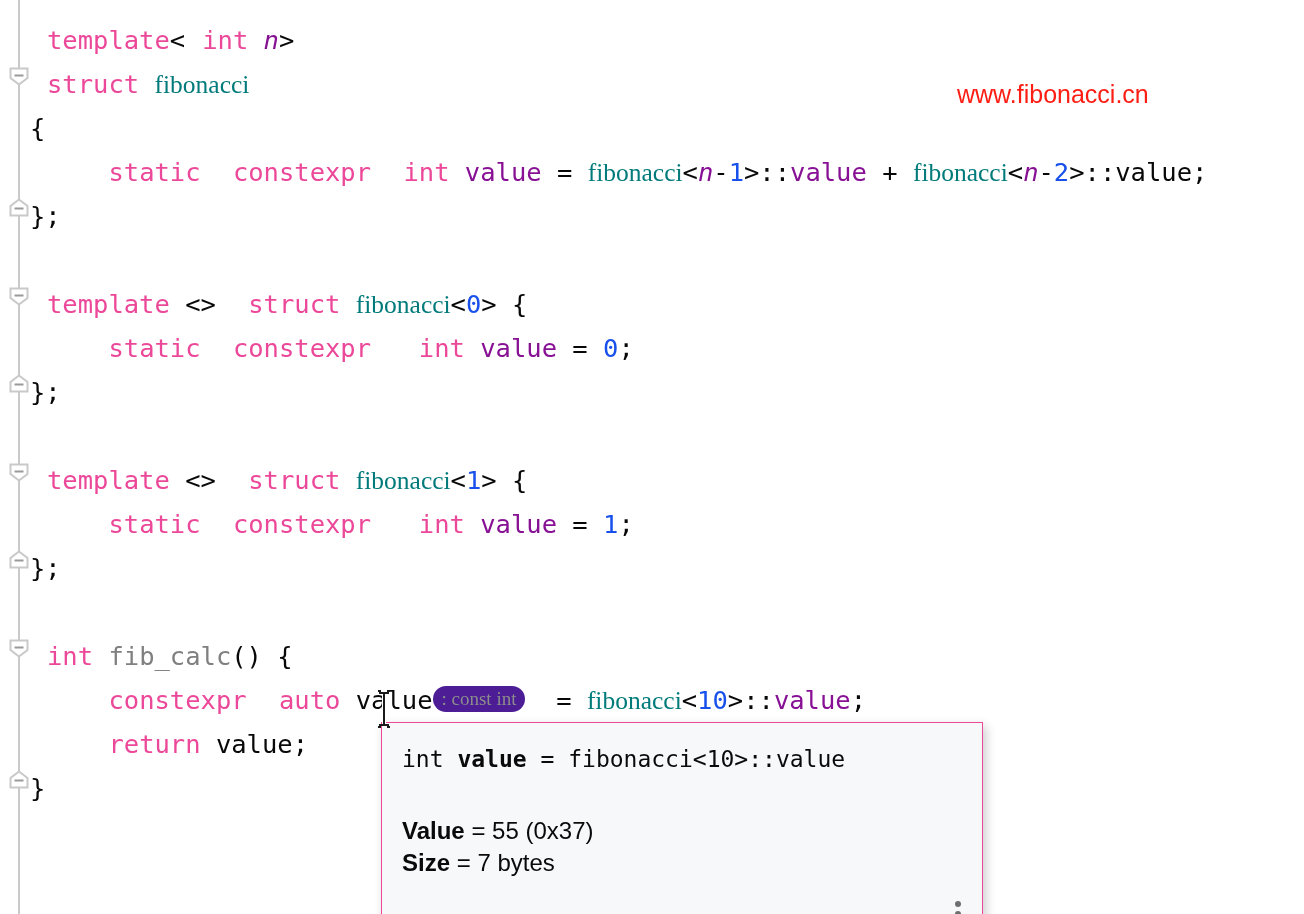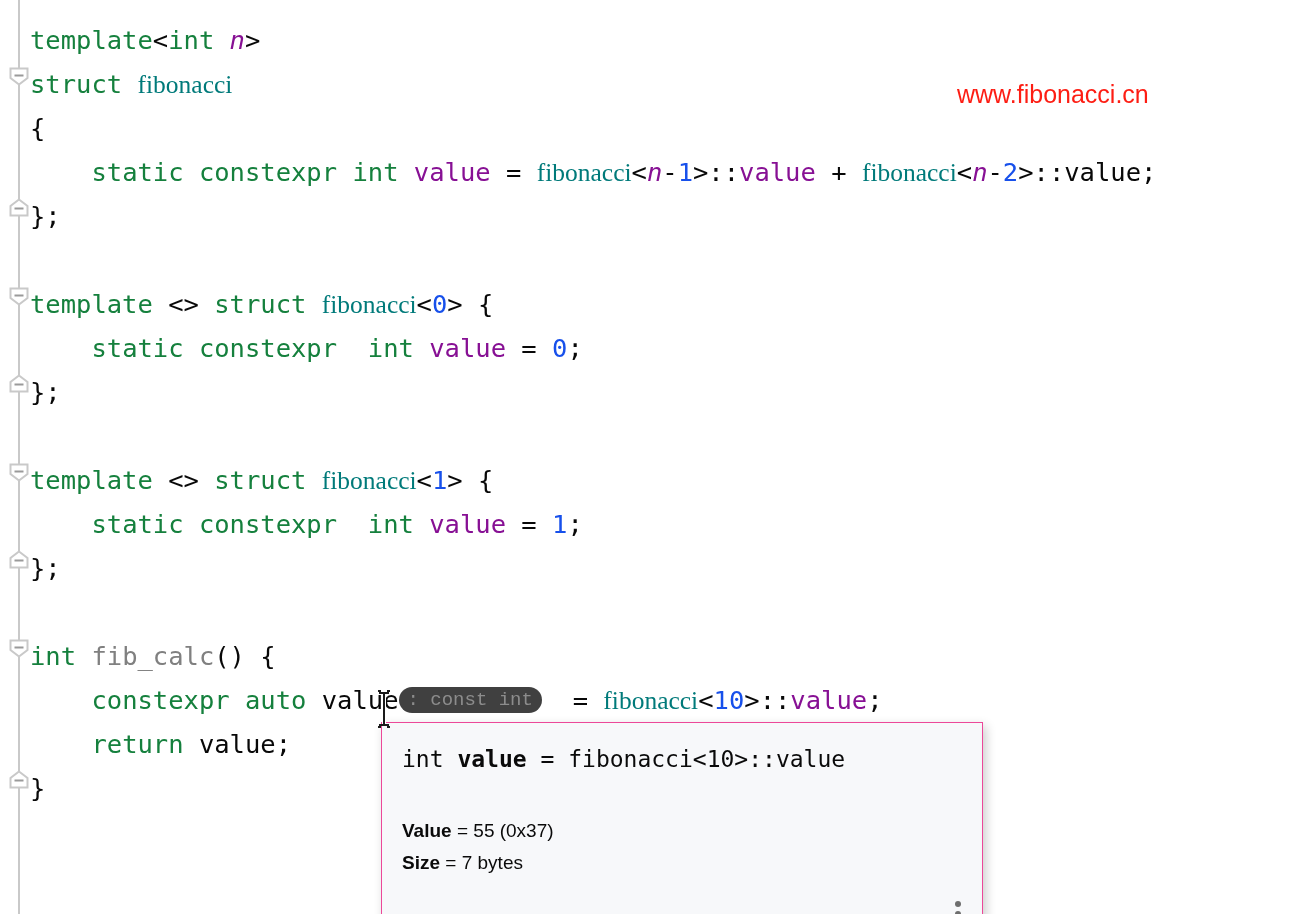--- a/index.html
+++ b/index.html
@@ -62,34 +62,34 @@
     line-height: 44px;
     white-space: pre;
     letter-spacing: 0px;
   }
   .line {
     height: 44px;
     position: relative;
   }
 
   
-  .kw   { color: #15803d; }          
+  .kw   { color: #ec4899; margin-left: 17px; }          
   .type { color: #007a7a; font-family: Liberation Serif, serif; }          
   .num  { color: #1750eb; }          
   .fld  { color: #871094; }          
   .tpar { color: #871094; font-style: italic; }  
   .fn   { color: #808080; }          
   .txt  { color: #080808; }          
 
   
   .hint {
     display: inline-block;
-    background: #404040;
+    background: #4c1d95;
     color: #8c8c8c;
-    font-family: Liberation Mono, monospace;
+    font-family: Liberation Serif, serif;
     font-size: 19px;
     line-height: 26px;
     border-radius: 13px;
     padding: 0 9px;
     vertical-align: 4px;
     white-space: pre;
   }
 
   
   #watermark {
@@ -125,21 +125,21 @@
     font-size: 23px;
     line-height: 32px;
     color: #0a0a0a;
     white-space: pre;
   }
   #tooltip-signature b { font-weight: bold; }
   .tt-row {
     position: absolute;
     left: 20px;
     font-family: "Liberation Sans", sans-serif;
-    font-size: 19px;
+    font-size: 24px;
     line-height: 30px;
     color: #0a0a0a;
     white-space: pre;
   }
   .tt-row b { font-weight: bold; }
   #tt-value-row { top: 93px; }
   #tt-size-row  { top: 125px; }
 
   #tooltip-menu {
     position: absolute;

